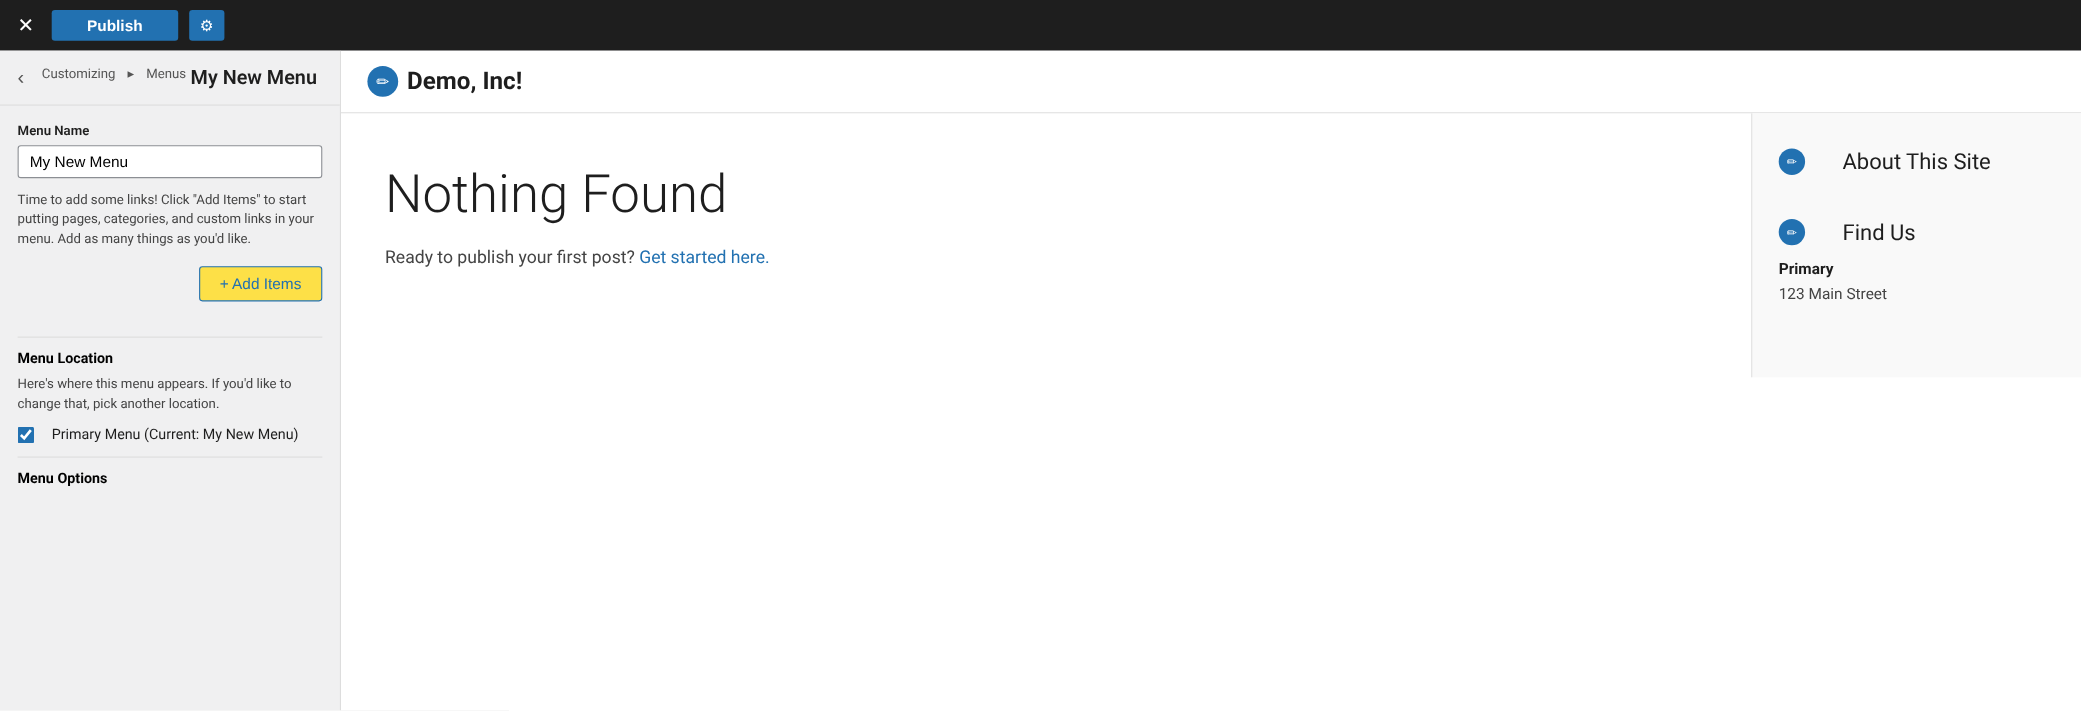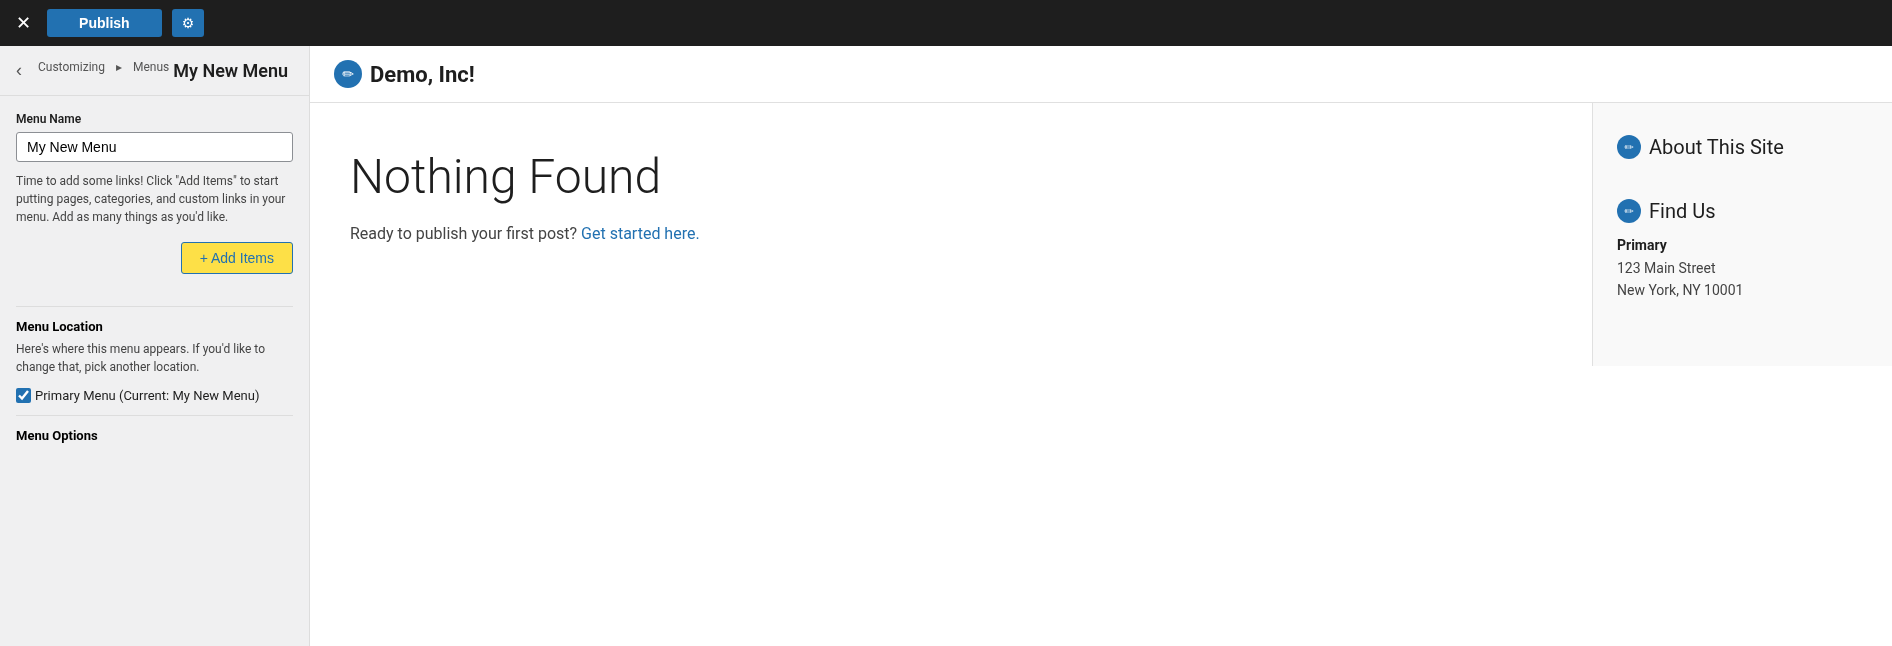--- a/index.html
+++ b/index.html
@@ -150,21 +150,21 @@
     .section-desc {
       font-size: 12px;
       color: #444;
       line-height: 1.5;
       margin-bottom: 12px;
     }
 
     .checkbox-row {
       display: flex;
       align-items: center;
-      gap: 4px;
+      gap: 16px;
       font-size: 13px;
       color: #1e1e1e;
     }
     .checkbox-row input[type="checkbox"] {
       accent-color: #2271b1;
       width: 15px;
       height: 15px;
     }
 
     
@@ -252,20 +252,21 @@
       justify-content: center;
       color: #fff;
       font-size: 11px;
       flex-shrink: 0;
       cursor: pointer;
     }
     .widget-title {
       font-size: 20px;
       font-weight: 400;
       color: #1e1e1e;
+      margin-left: 26px;
     }
     .widget-text {
       font-size: 14px;
       color: #444;
       line-height: 1.6;
     }
     .address-label {
       font-size: 14px;
       font-weight: 700;
       color: #1e1e1e;
@@ -356,20 +357,19 @@
           </div>
         </div>
 
         <div class="widget">
           <div class="widget-title-row">
             <span class="widget-edit-icon">✏</span>
             <span class="widget-title">Find Us</span>
           </div>
           <div class="address-label">Primary</div>
           <div class="address-line">123 Main Street</div>
-          <div class="address-line">New York, NY 10001</div>
         </div>
 
       </div>
     </div>
   </div>
 
 </div>
 
 </body></html>

